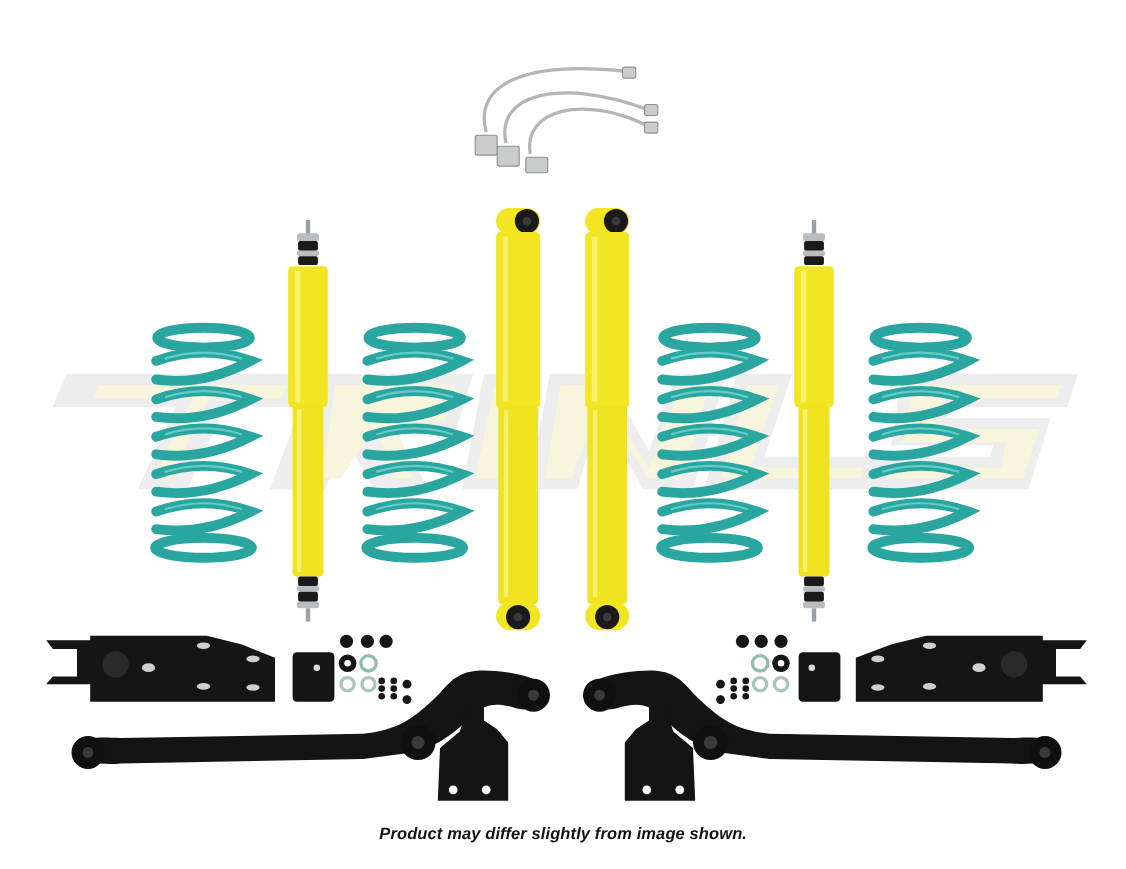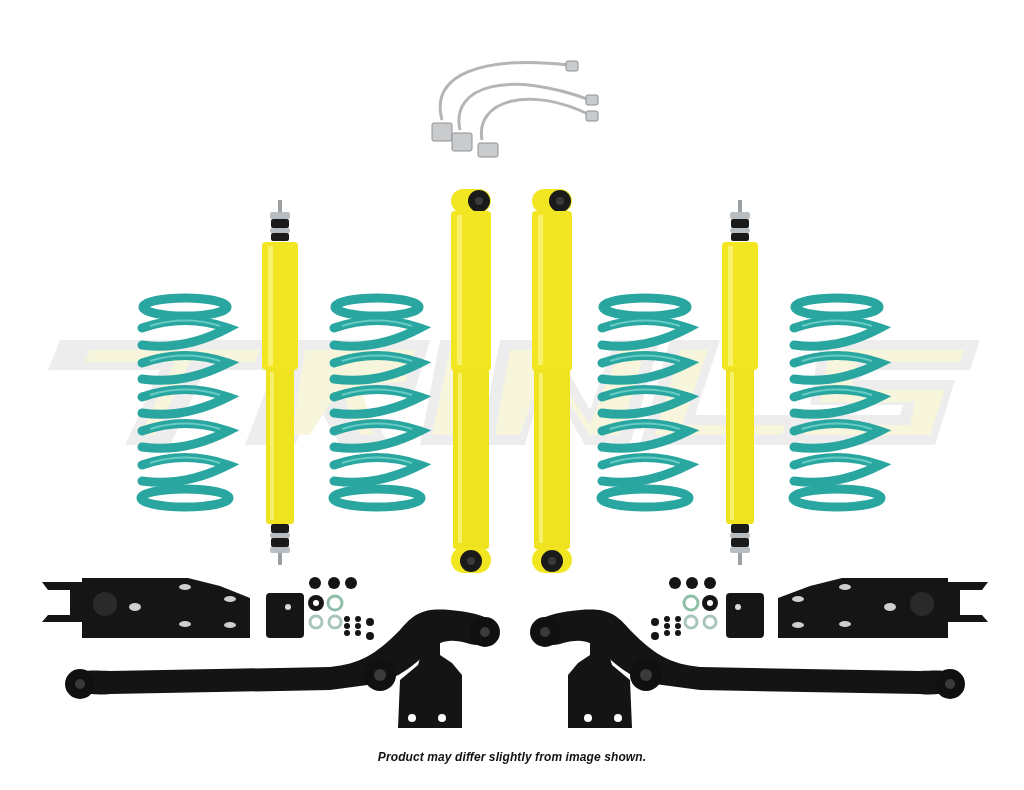--- a/index.html
+++ b/index.html
@@ -2,21 +2,21 @@
 <html><head>
   <meta charset="utf-8">
   <style>
     html, body { margin: 0; padding: 0; background: #ffffff; }
     body { width: 1024px; height: 790px; position: relative; overflow: hidden; font-family: "Liberation Sans", sans-serif; }
     .canvas { position: absolute; left: 0; top: 0; width: 1024px; height: 790px; }
     .watermark { position: absolute; left: 30px; top: 330px; width: 960px; height: 120px; }
     .caption {
       position: absolute; left: 0; top: 750px; width: 1024px; text-align: center;
       font-family: "Liberation Sans", sans-serif; font-weight: bold; font-style: italic;
-      font-size: 12px; color: #111111; letter-spacing: 0.1px;
+      font-size: 15px; color: #111111; letter-spacing: 0.1px;
     }
     svg { display: block; }
   </style>
 </head>
 <body>
 
 <div class="canvas">
 
   <svg class="watermark" viewBox="0 0 960 120" width="960" height="120">
     <g fill="#ededed">

